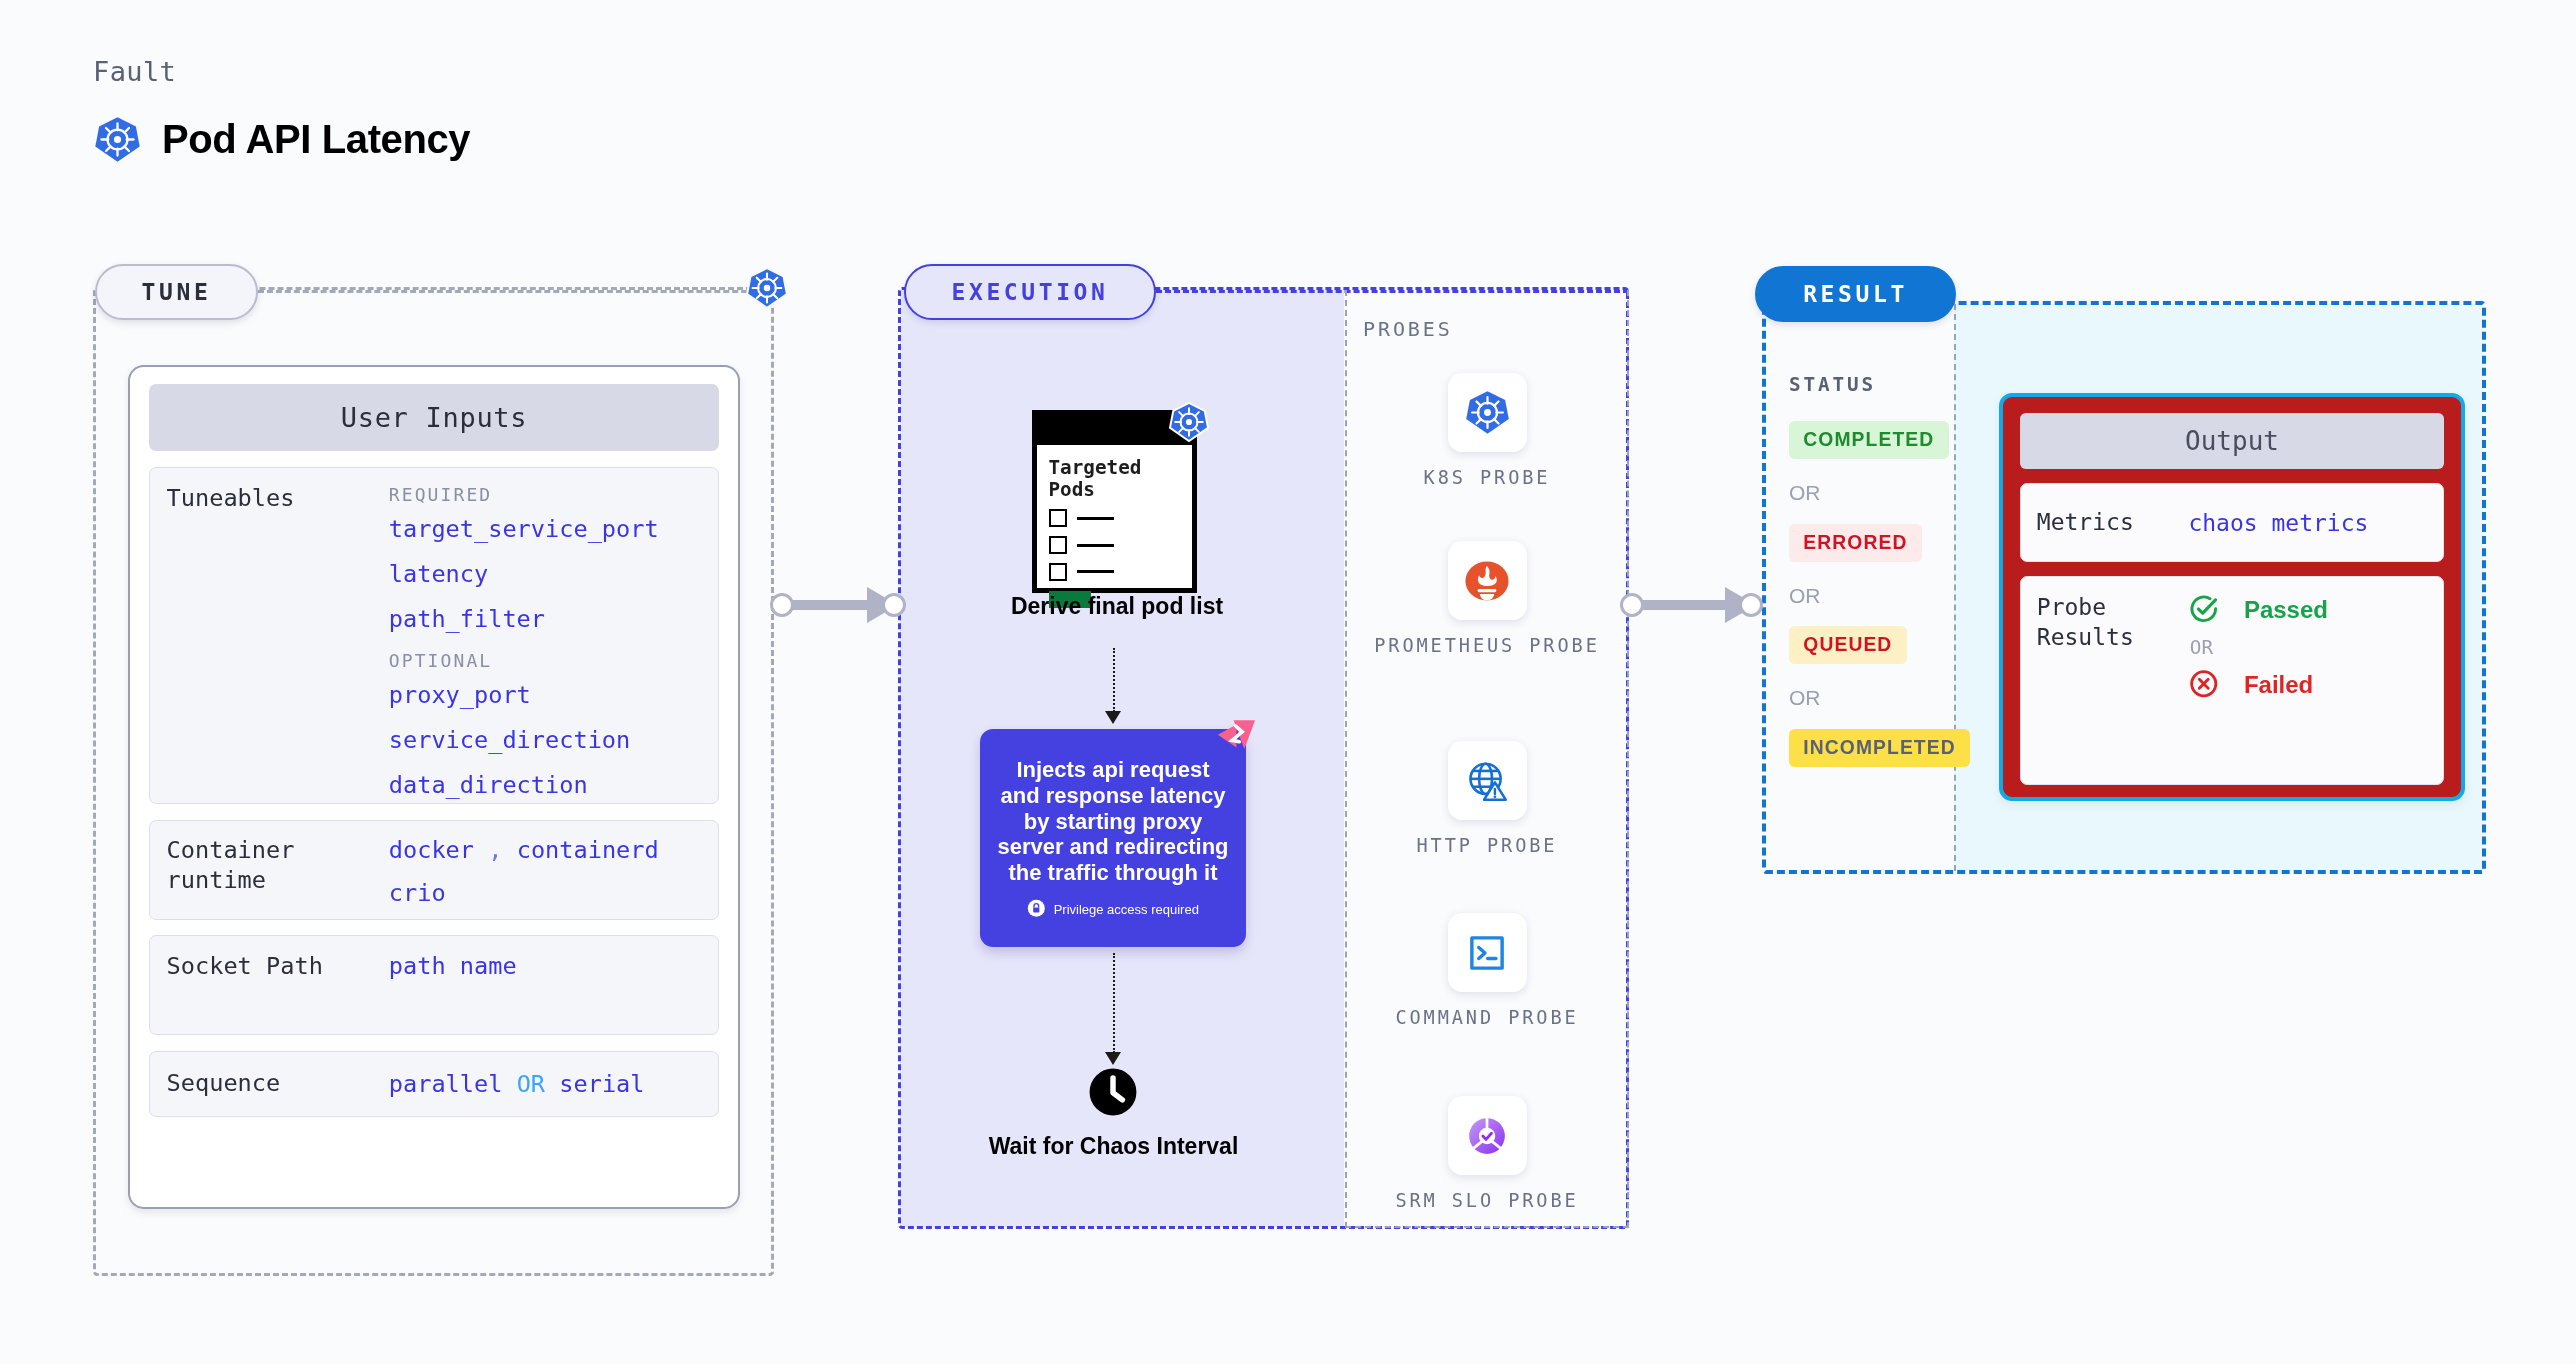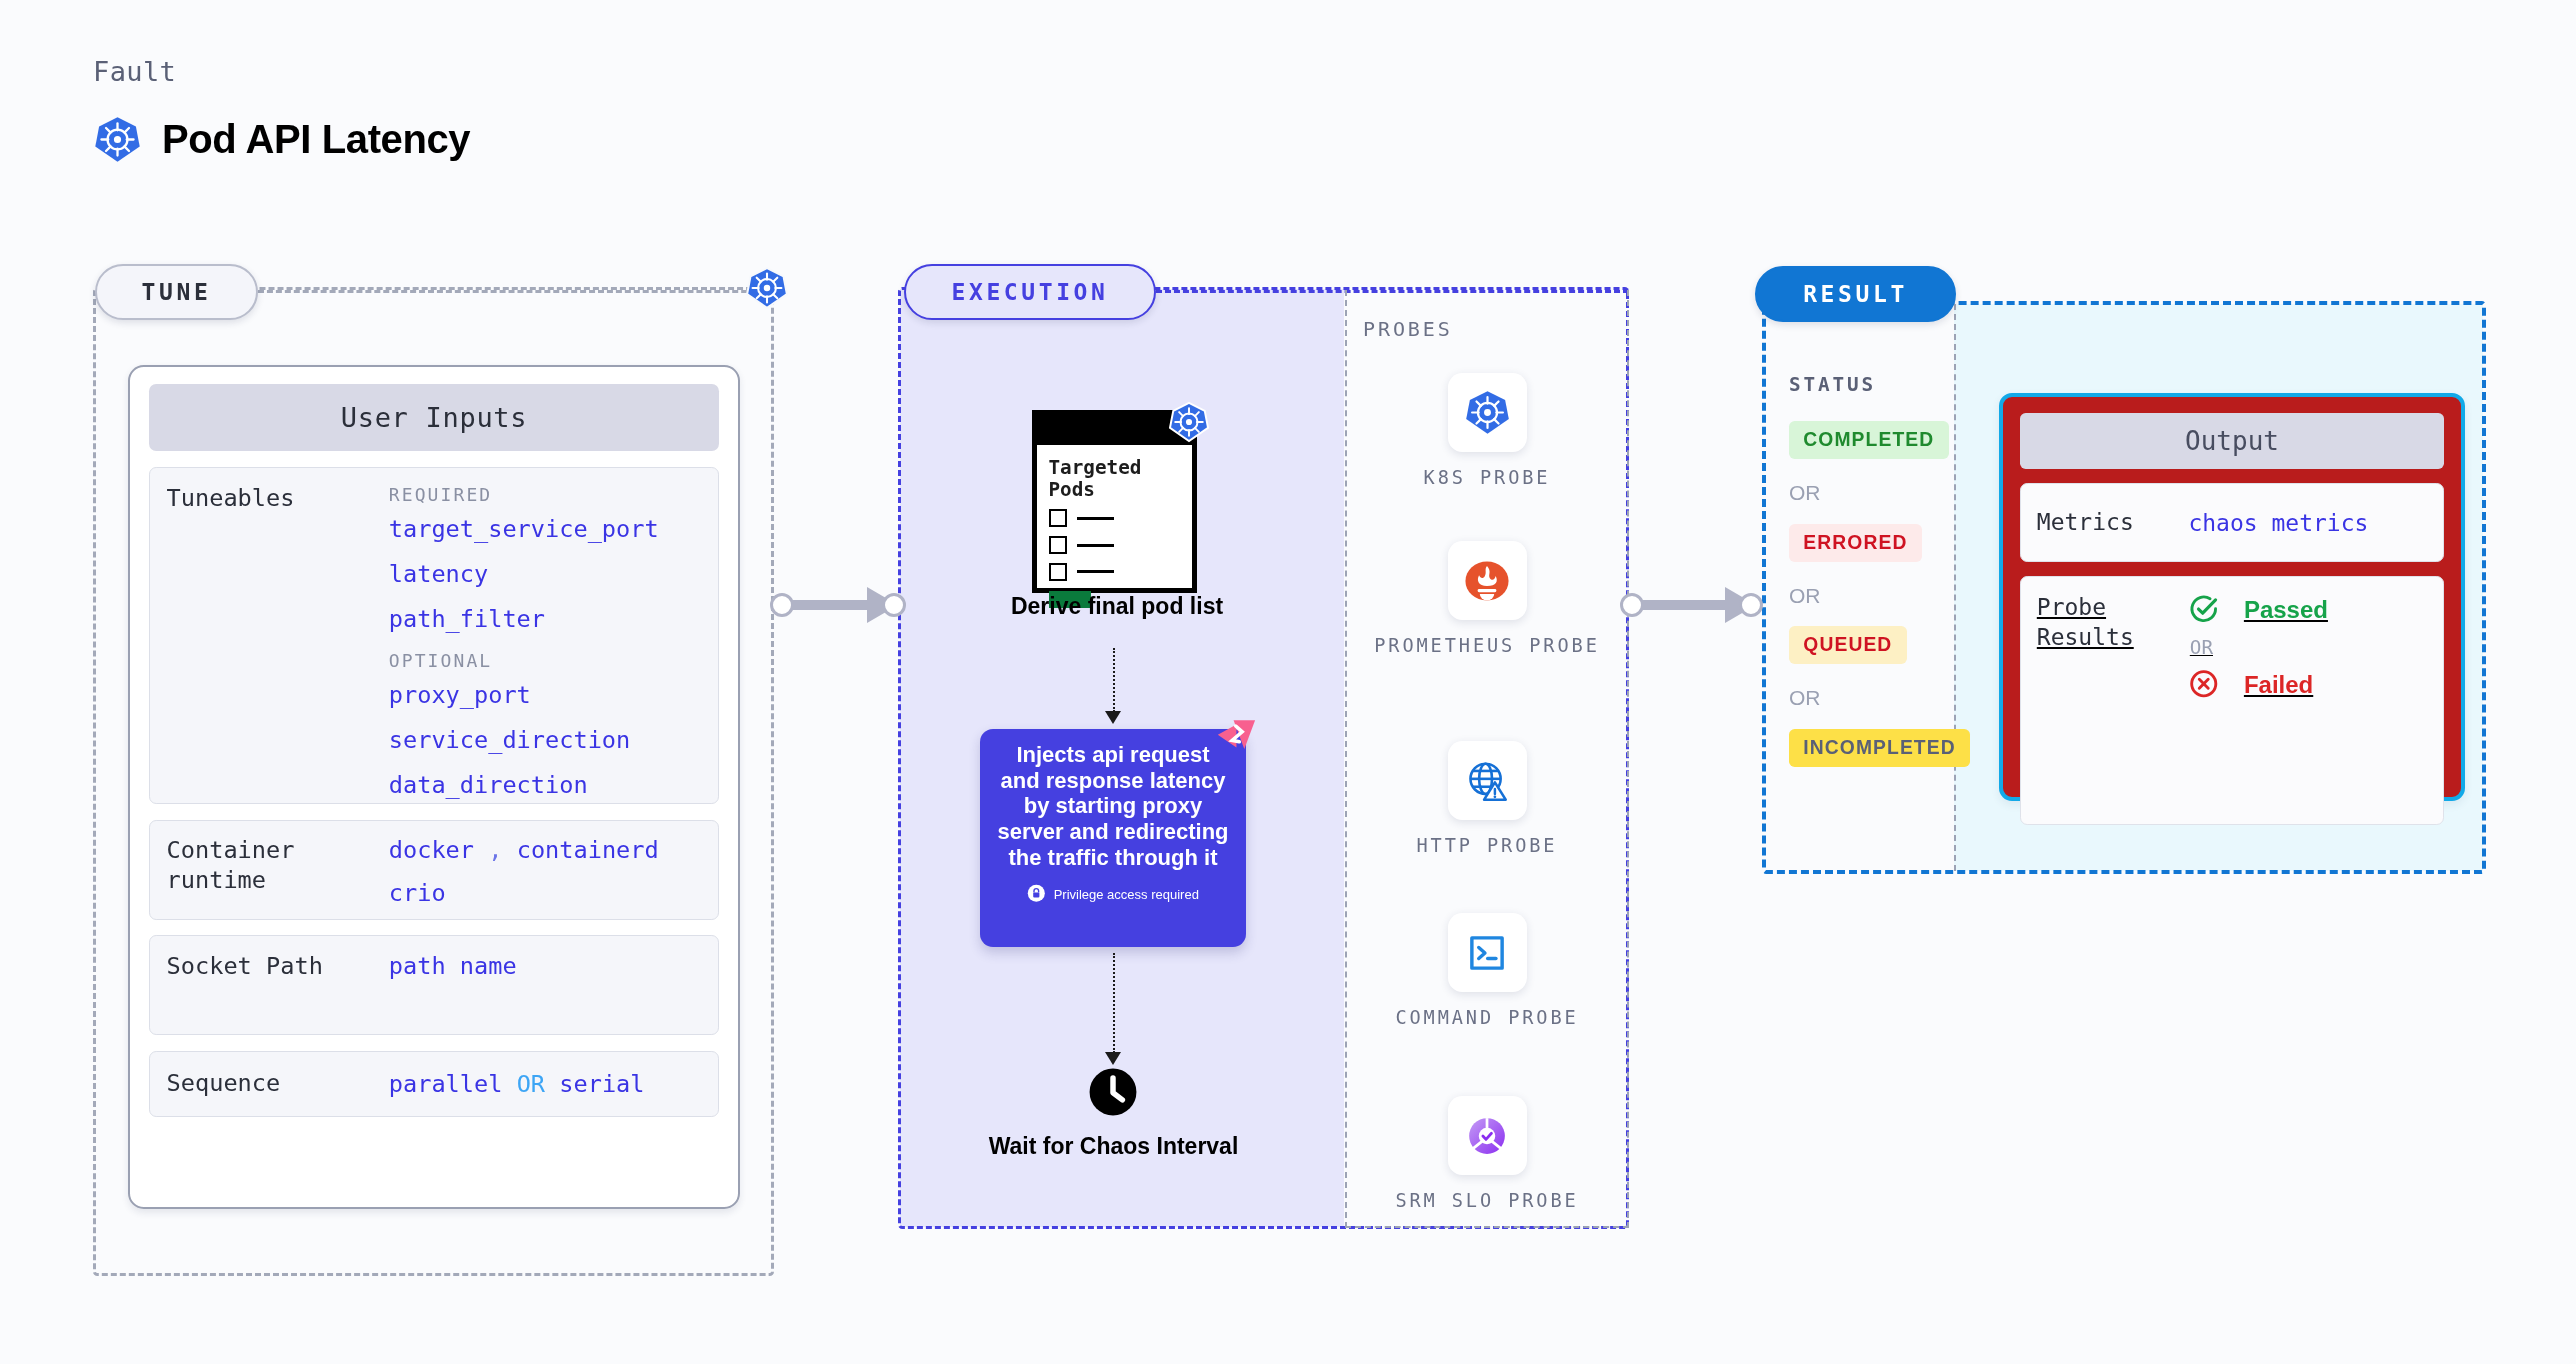--- a/index.html
+++ b/index.html
@@ -138,21 +138,21 @@
   .dotline { position: absolute; width: 0; border-left: 2.9px dotted #1a1a1a; }
   .dotarrow {
     position: absolute; width: 0; height: 0;
     border-left: 8.6px solid transparent; border-right: 8.6px solid transparent;
     border-top: 13px solid #1a1a1a;
   }
 
   .inject-card {
     position: absolute; left: 980px; top: 729px; width: 266px; height: 218px;
     background: #4540e0; border-radius: 13px;
-    display: flex; flex-direction: column; align-items: center; 
+    display: flex; flex-direction: column; align-items: center; justify-content: center;
     padding: 13px 14.3px 11.5px 14.3px;
     box-shadow: 0 5.7px 11.5px rgba(40,40,120,.20);
   }
   .inject-text {
     font-family: "Liberation Sans", sans-serif;
     font-size: 22px; font-weight: bold; color: #fff; text-align: center; line-height: 1.17;
   }
   .priv-row { display: flex; align-items: center; gap: 7.9px; margin-top: 13px; }
   .priv-text { font-family: "Liberation Sans", sans-serif; font-size: 13px; color: #fff; }
   #chaos-mark { position: absolute; left: 1212px; top: 716px; z-index: 9; }
@@ -516,21 +516,21 @@
   <div class="status-badge" style="top:729px; background:#fde047; color:#5a6076;">INCOMPLETED</div>
 
   <div class="output-card">
     <div class="out-head">Output</div>
 
     <div class="out-box" style="height:79px;align-items:center;">
       <div class="out-label">Metrics</div>
       <div class="out-val">chaos metrics</div>
     </div>
 
-    <div class="out-box" style="height:249px;text-decoration:underline;">
+    <div class="out-box" style="height:209px;">
       <div class="out-label">Probe Results</div>
       <div>
         <div class="pr-row">
           <span>
             <svg width="31.5" height="31.5" viewBox="0 0 24 24">
               <path d="M21 12a9 9 0 1 1-4.2-7.6" stroke="#16a34a" stroke-width="2.2" fill="none" stroke-linecap="round"></path>
               <path d="M8 12.2 l3.2 3.2 L21 5.2" stroke="#16a34a" stroke-width="2.4" fill="none" stroke-linecap="round" stroke-linejoin="round"></path>
             </svg>
           </span>
           <span class="pr-text pr-pass">Passed</span>

